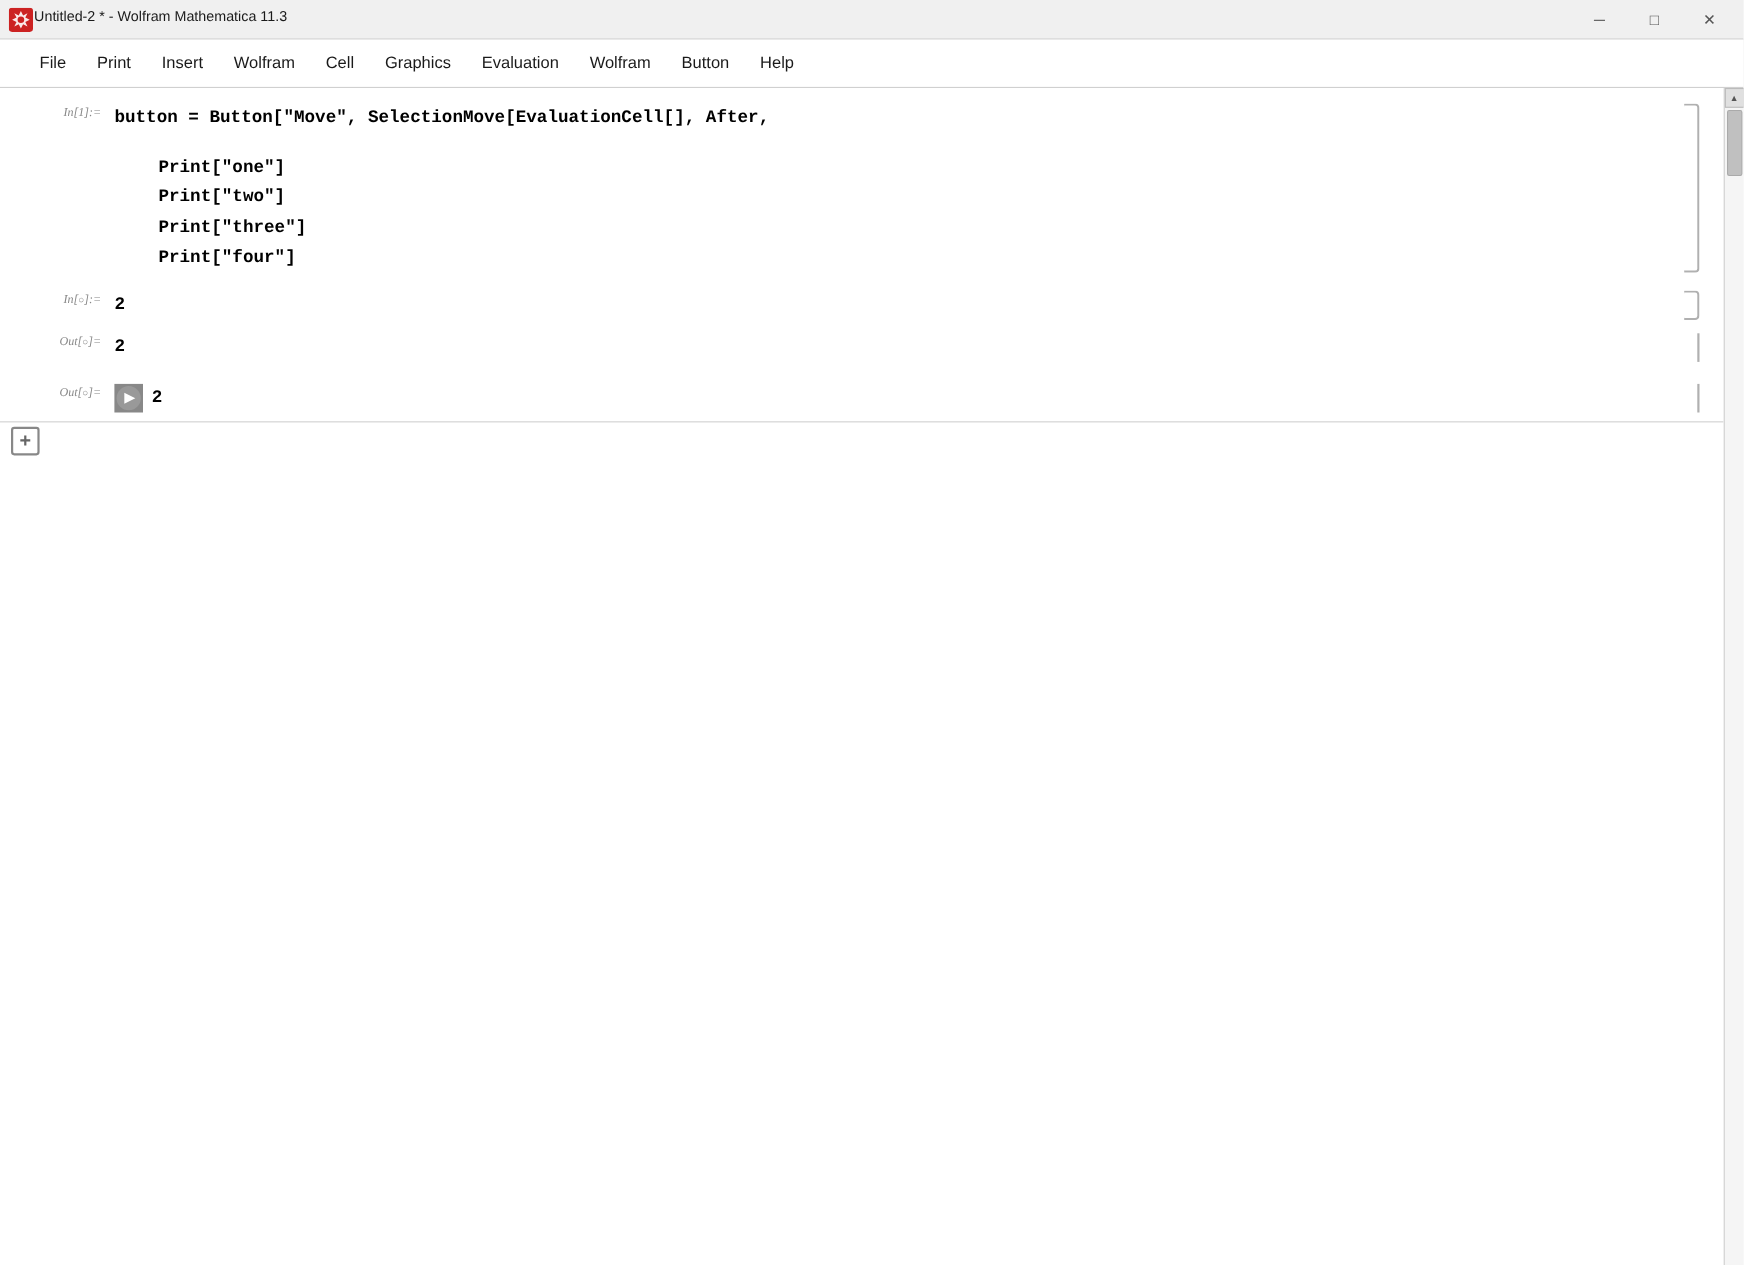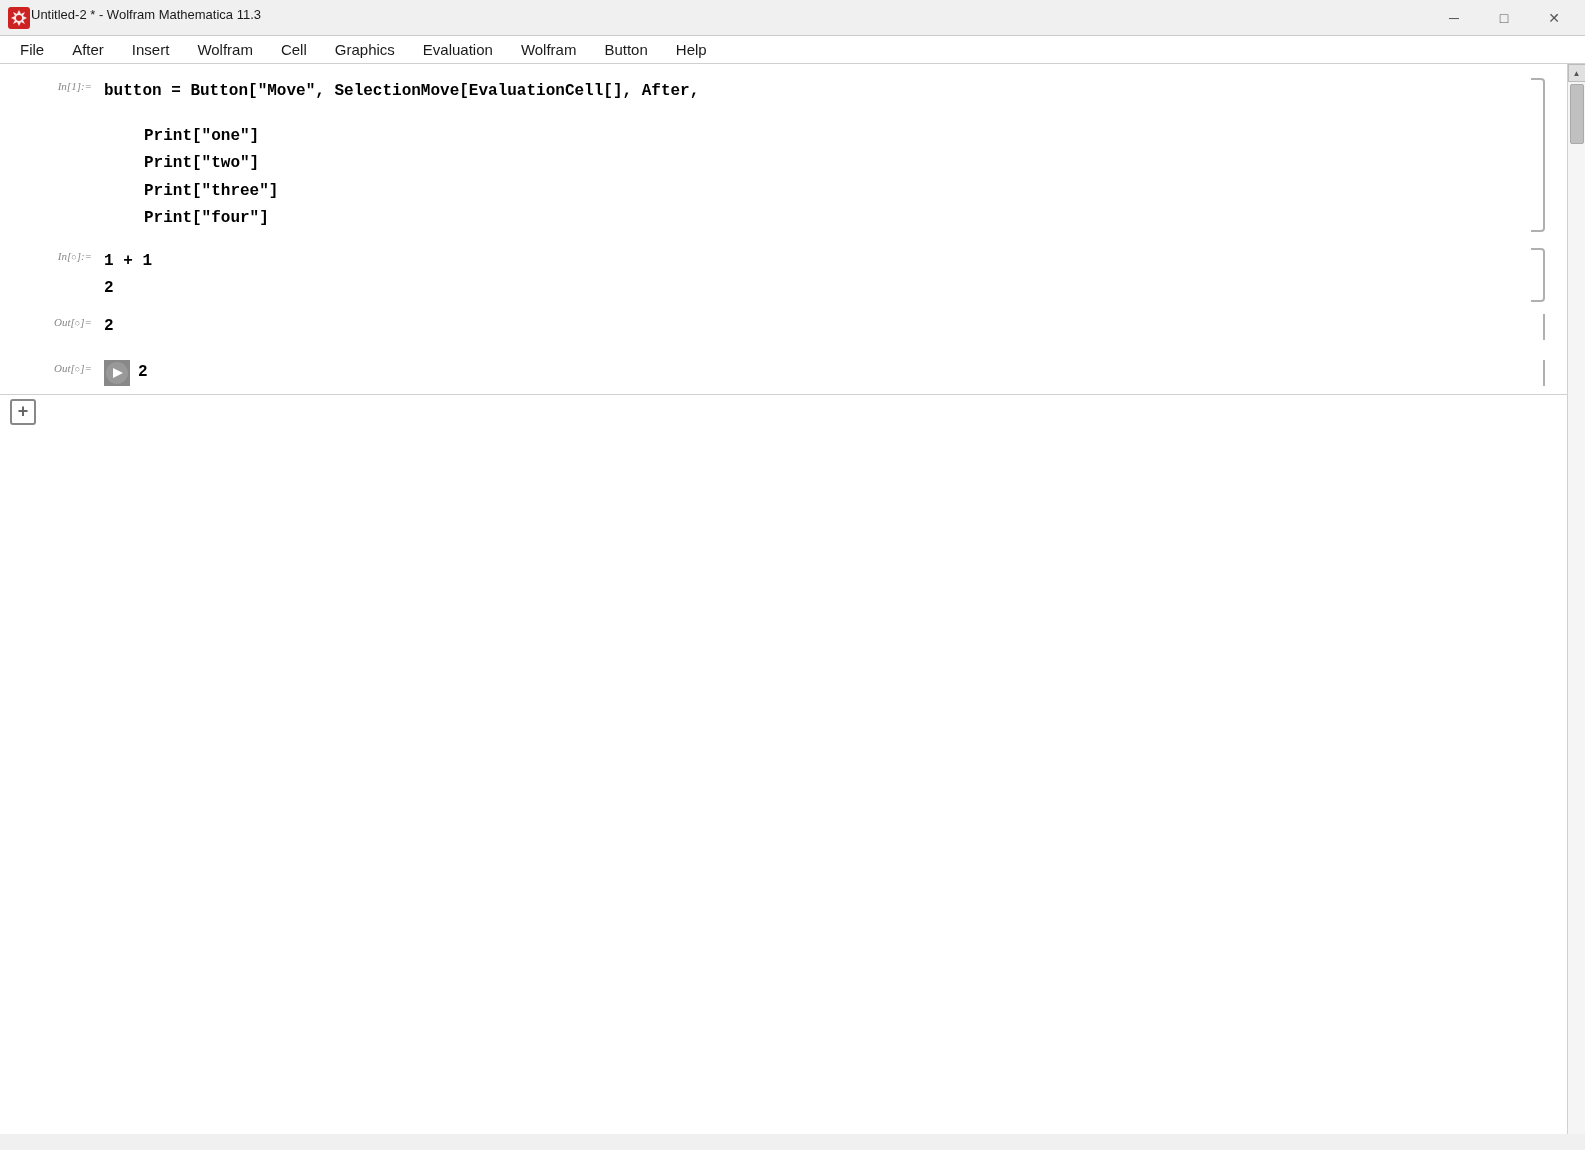--- a/index.html
+++ b/index.html
@@ -51,22 +51,22 @@
       align-items: center;
       justify-content: center;
       color: #555;
     }
 
     
     .menu-bar {
       display: flex;
       align-items: center;
       background: #ffffff;
-      height: 28px;
-      padding: 0 8px;
+      height: 44px;
+      padding: 0 24px;
       border-bottom: 1px solid #d0d0d0;
       gap: 4px;
     }
 
     .menu-item {
       padding: 6px 12px;
       font-size: 15px;
       color: #1a1a1a;
       cursor: pointer;
       border-radius: 3px;
@@ -232,21 +232,21 @@
   </div>
   <div class="title-bar-controls">
     <button class="title-bar-btn">─</button>
     <button class="title-bar-btn">□</button>
     <button class="title-bar-btn close">✕</button>
   </div>
 </div>
 
 <div class="menu-bar">
   <span class="menu-item">File</span>
-  <span class="menu-item">After</span>
+  <span class="menu-item">Print</span>
   <span class="menu-item">Insert</span>
   <span class="menu-item">Wolfram</span>
   <span class="menu-item">Cell</span>
   <span class="menu-item">Graphics</span>
   <span class="menu-item">Evaluation</span>
   <span class="menu-item">Wolfram</span>
   <span class="menu-item">Button</span>
   <span class="menu-item">Help</span>
 </div>
 
@@ -270,21 +270,20 @@
         <div style="position:absolute; right:0; top:4px; bottom:4px; width:14px; border-right:2px solid #b0b0b0; border-top:2px solid #b0b0b0; border-bottom:2px solid #b0b0b0; border-radius:0 4px 4px 0;"></div>
       </div>
 
       <div class="cell-separator"></div>
 
       <div class="cell" style="position:relative; margin-right:22px;">
         <div class="cell-label">
           <span class="in-label" style="font-size:11px;">In[<span style="font-size:9px;">○</span>]:=</span>
         </div>
         <div class="cell-content">
-          <span class="code-line bold">1 + 1</span>
           <span class="code-line bold">2</span>
         </div>
 
         <div style="position:absolute; right:0; top:4px; bottom:4px; width:14px; border-right:2px solid #b0b0b0; border-top:2px solid #b0b0b0; border-bottom:2px solid #b0b0b0; border-radius:0 4px 4px 0;"></div>
       </div>
 
       <div class="cell-separator" style="height:4px;"></div>
 
       <div class="cell" style="position:relative; margin-right:22px;">
         <div class="cell-label">

